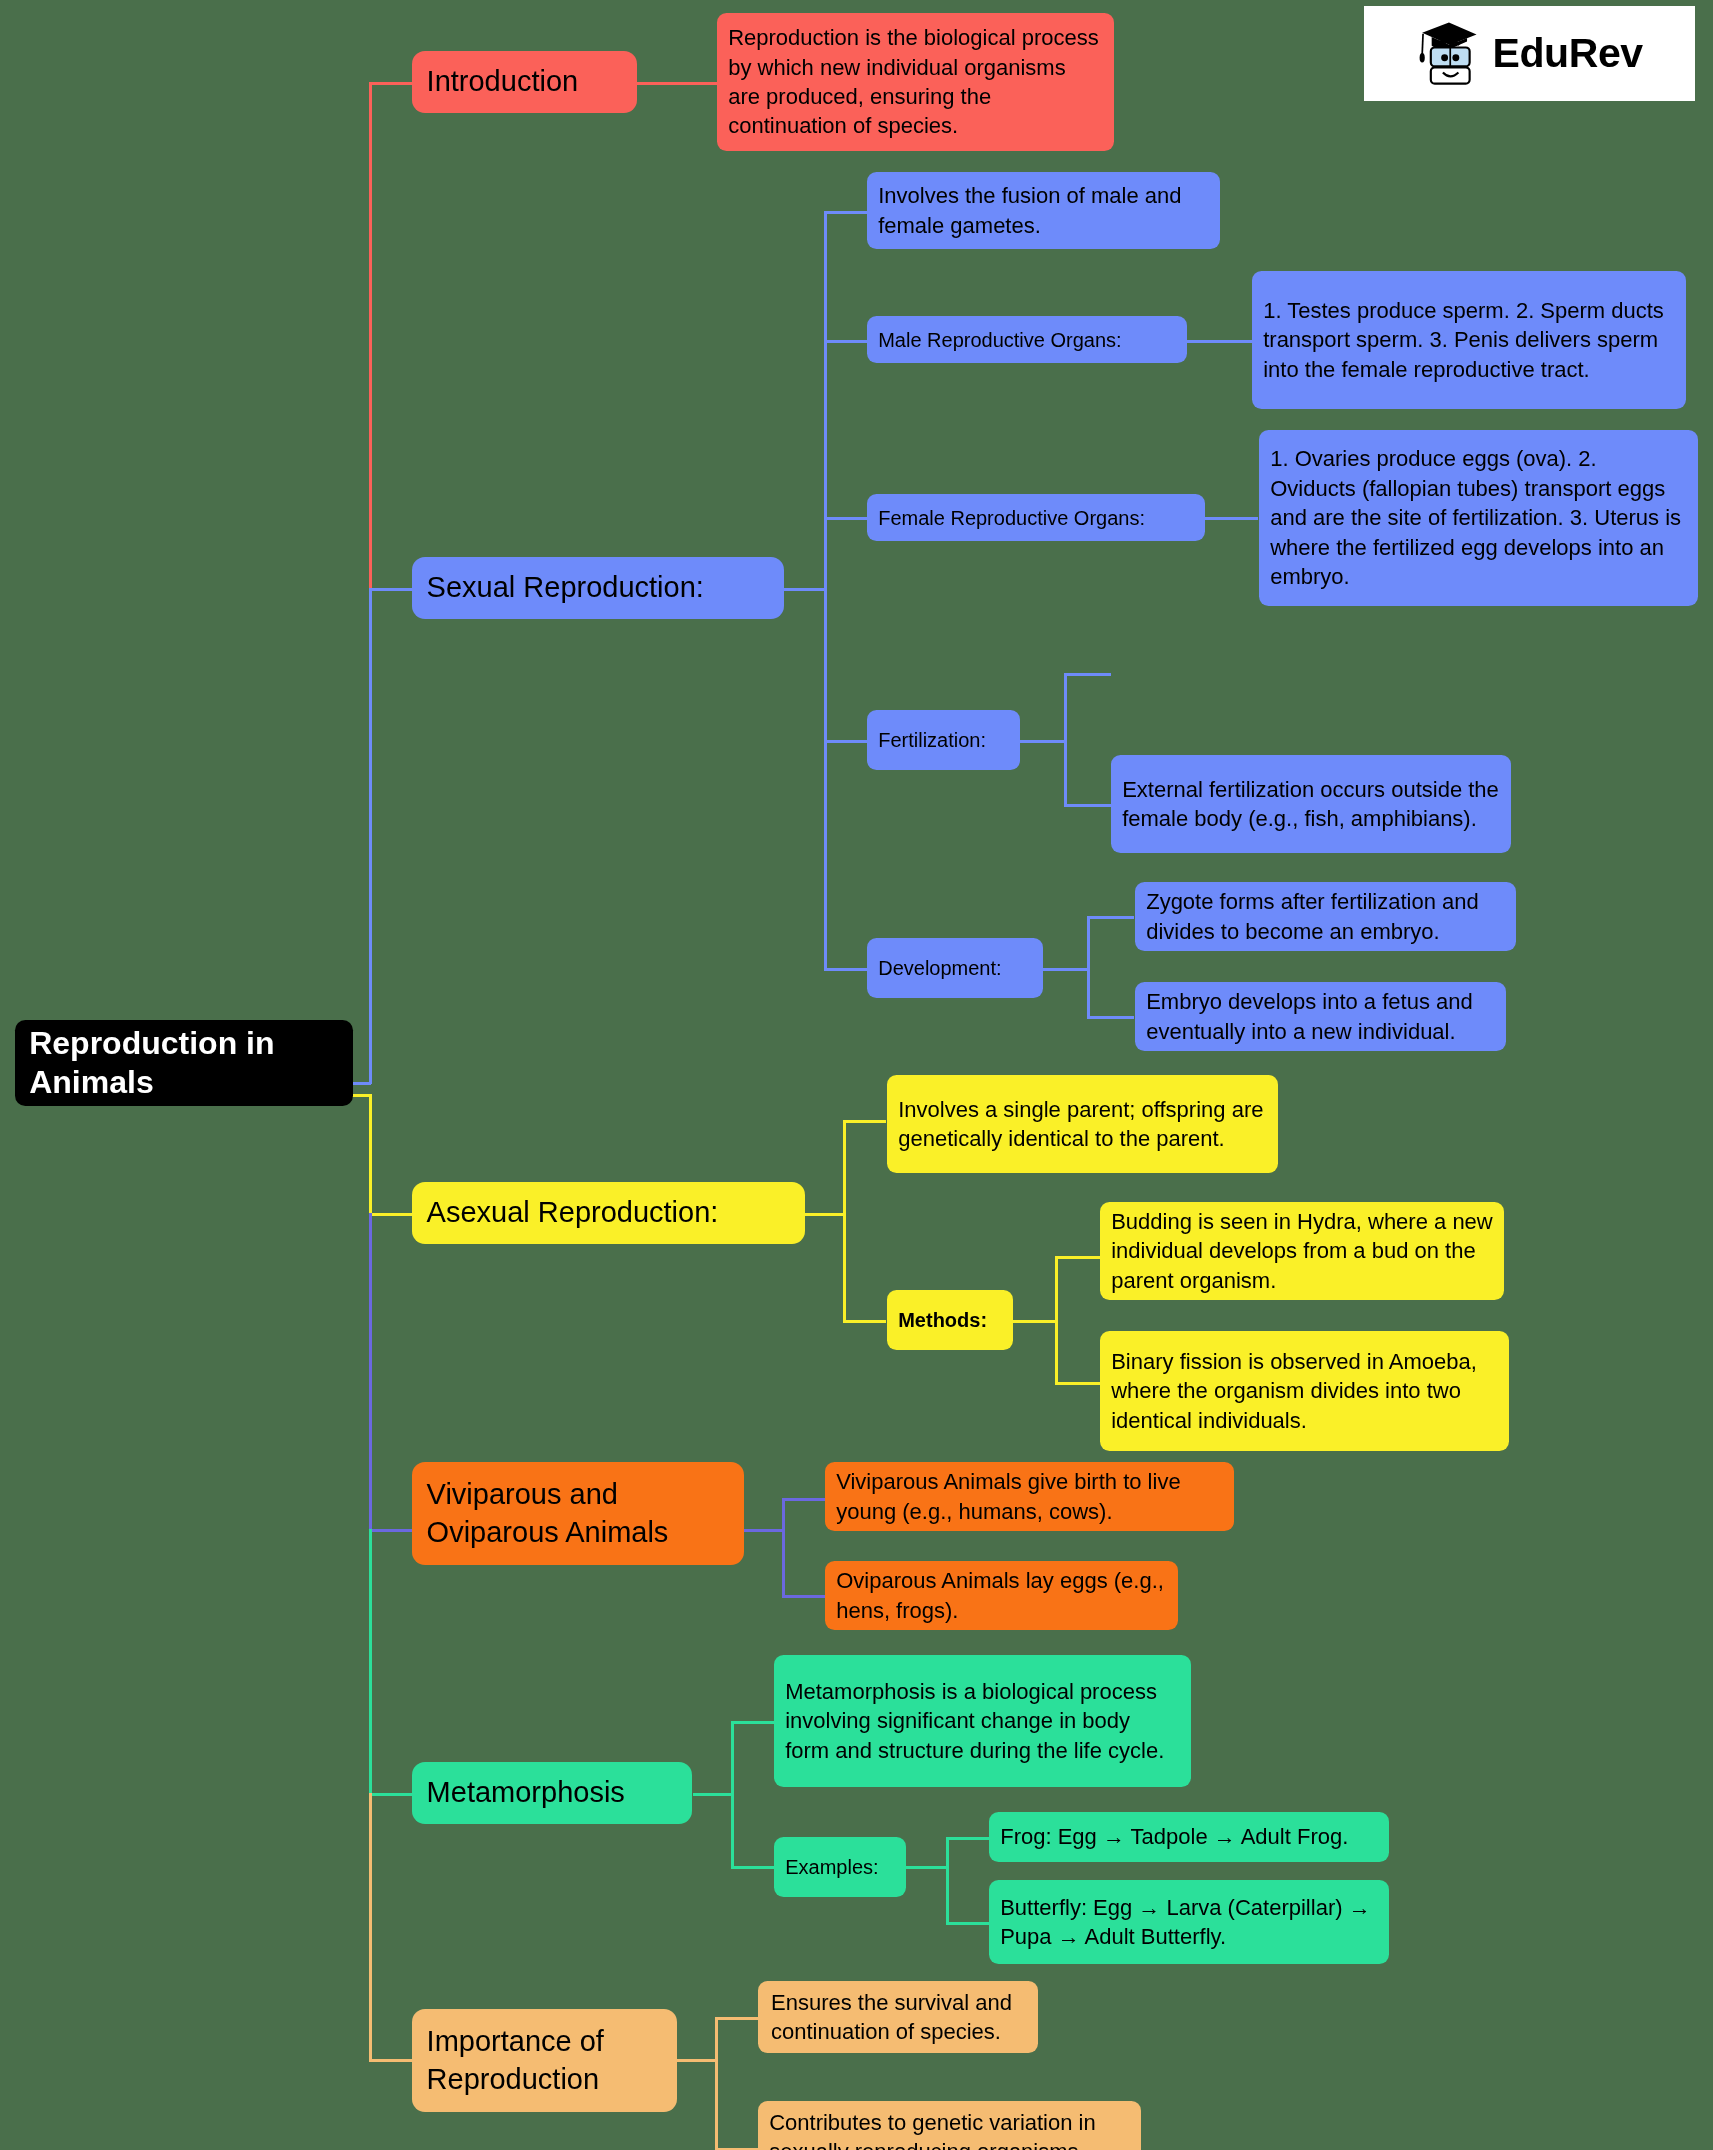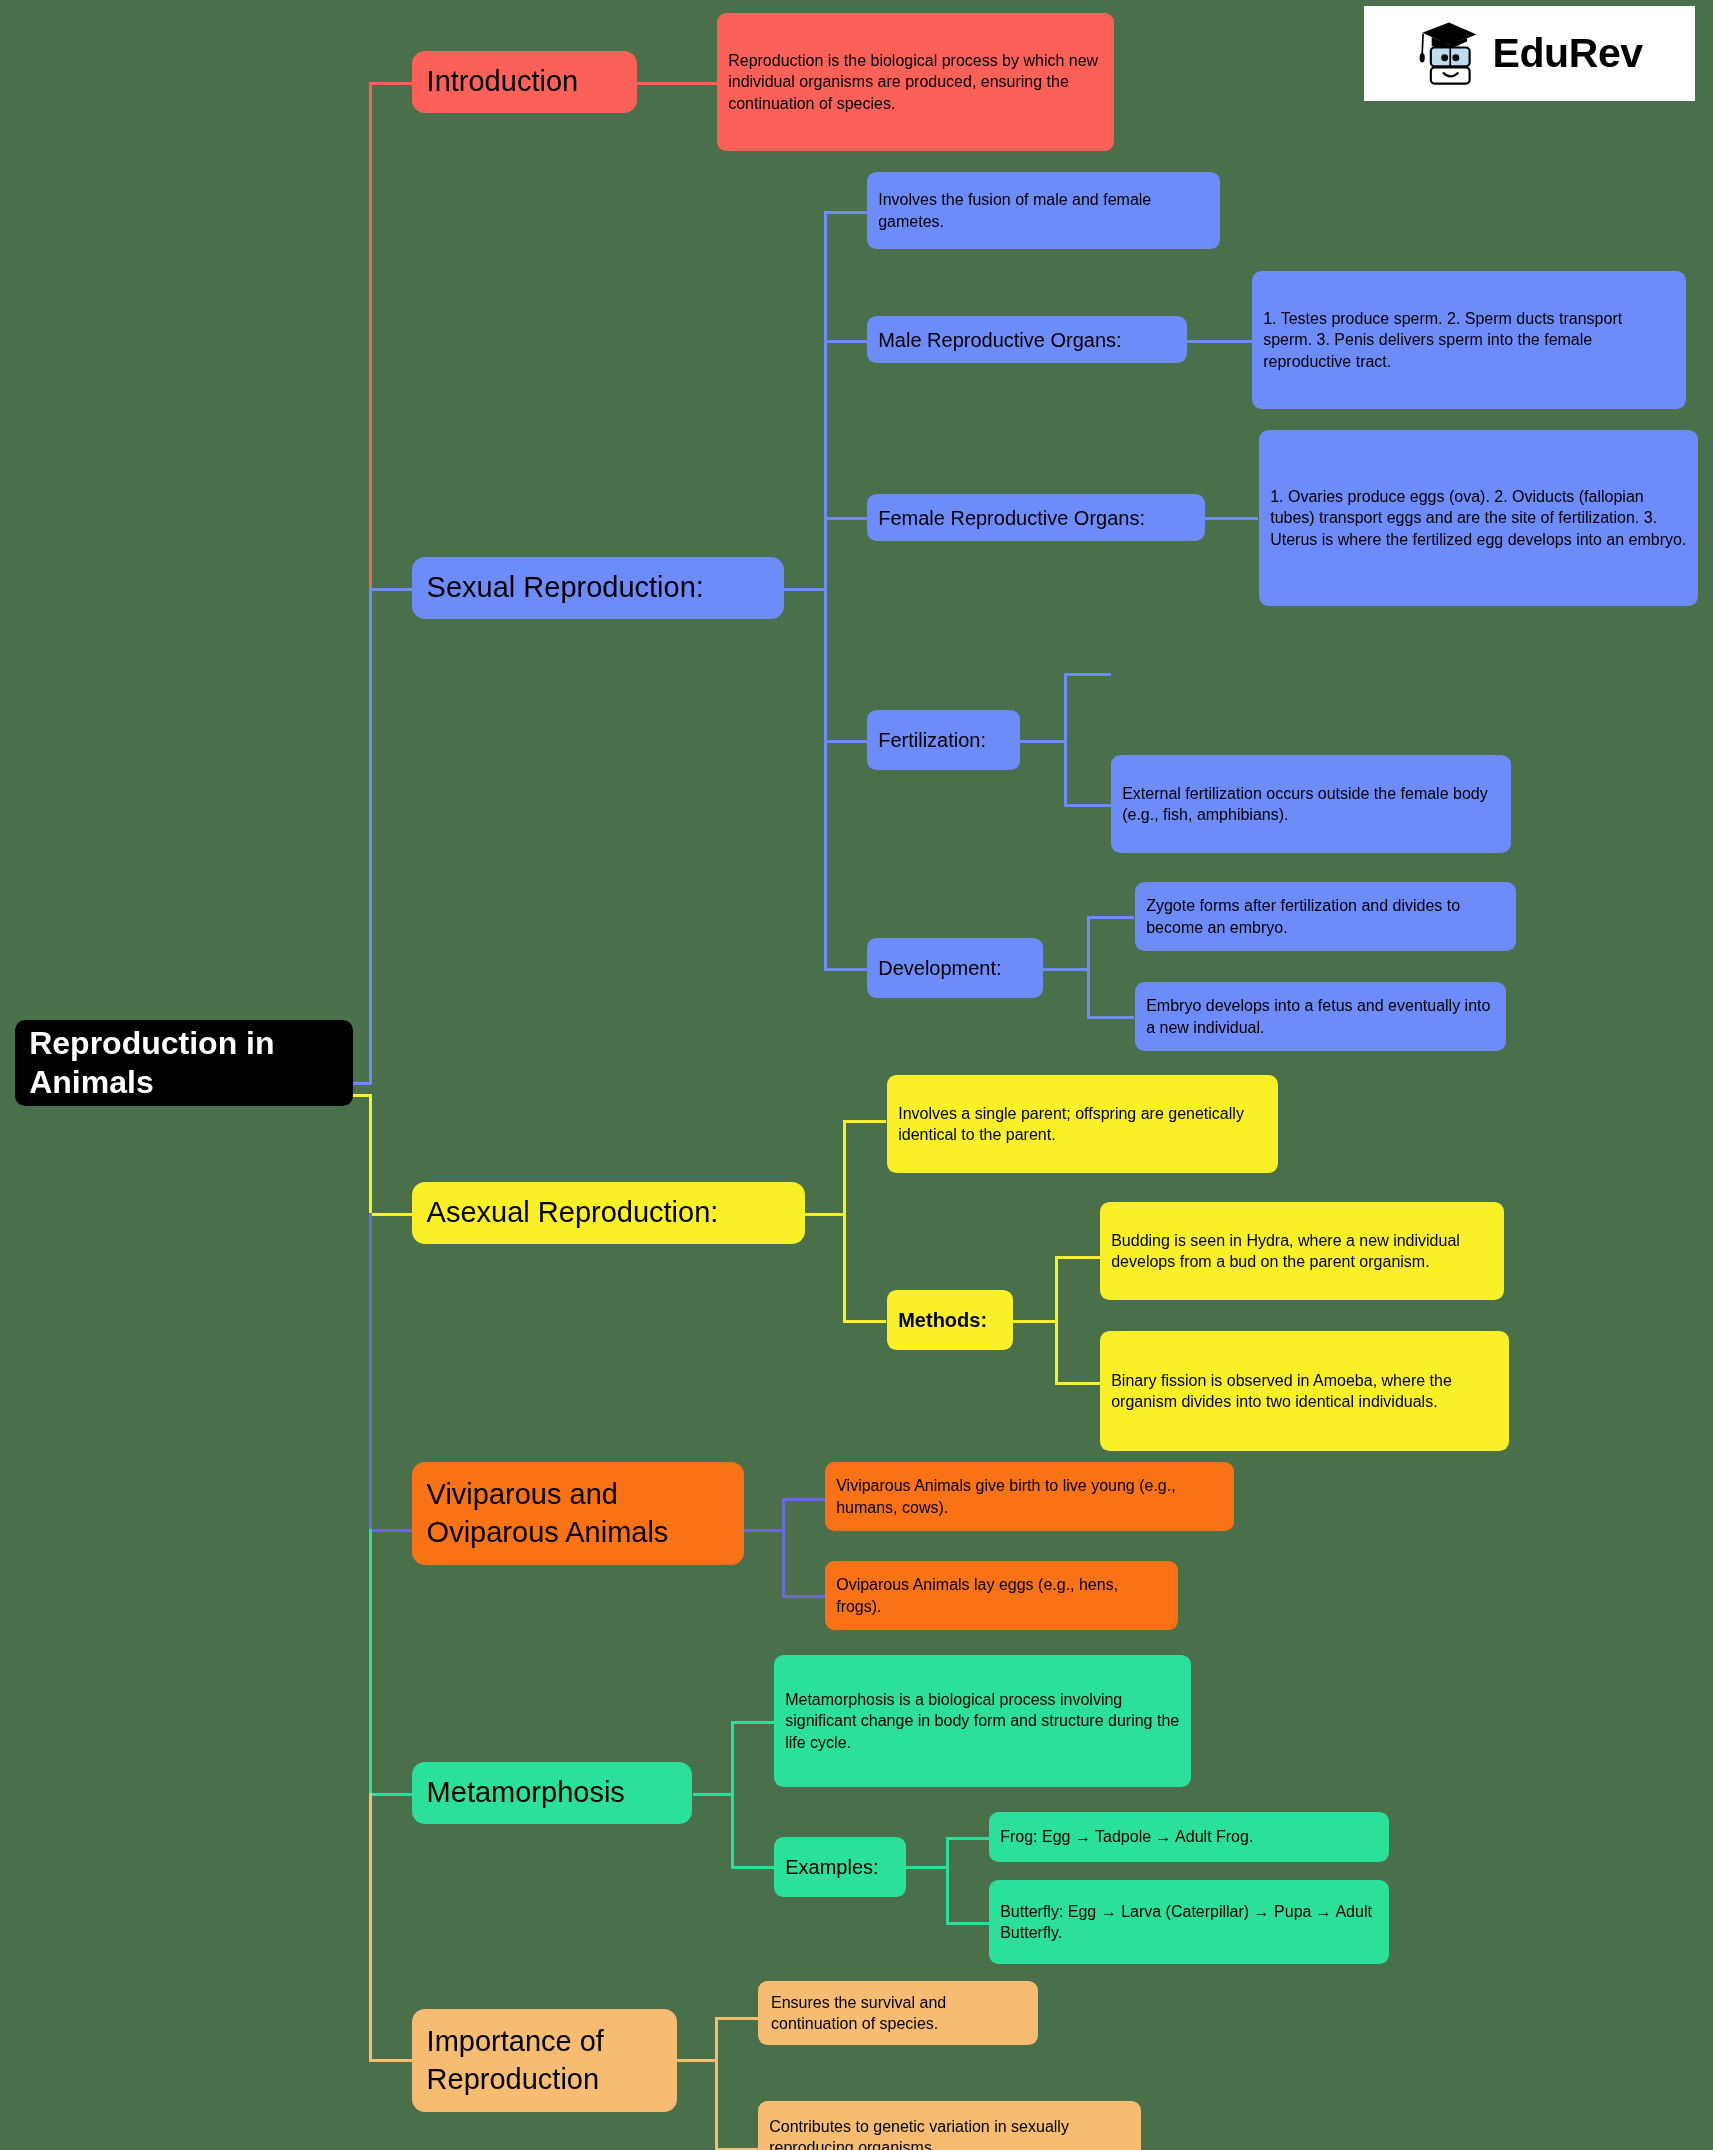--- a/index.html
+++ b/index.html
@@ -34,21 +34,21 @@
     color: #FFFFFF;
     font-weight: bold;
     font-size: 32px;
     border-radius: 10.3px;
     padding: 11.2px 14.6px;
     line-height: 1.22;
   }
 
   .branch  { font-size: 29px; padding: 8.6px 14.6px; border-radius: 13px; }
   .sub     { font-size: 20px; padding: 6.9px 11.2px; border-radius: 9.5px; }
-  .leaf    { font-size: 16px; padding: 8.6px 11.2px; border-radius: 9.5px; line-height: 1.34; }
+  .leaf    { font-size: 22px; padding: 8.6px 11.2px; border-radius: 9.5px; line-height: 1.34; }
 
   
   .c-red    { background: #FB6159; }
   .c-blue   { background: #6E8BFA; }
   .c-yellow { background: #FAF028; }
   .c-purple { background: #f97316; }
   .c-teal   { background: #2BE09A; }
   .c-orange { background: #F5BC72; }
 
   
@@ -242,21 +242,21 @@
   <div class="node leaf c-teal" style="left:989px; top:1812px; width:400px; height:50px;">
     <span>Frog: Egg → Tadpole → Adult Frog.</span>
   </div>
   <div class="node leaf c-teal" style="left:989px; top:1880px; width:400px; height:84px;">
     <span>Butterfly: Egg → Larva (Caterpillar) → Pupa → Adult Butterfly.</span>
   </div>
 
   <div class="node branch c-orange" style="left:412px; top:2009px; width:265px; height:103px;">
     <span>Importance of Reproduction</span>
   </div>
-  <div class="node leaf c-orange" style="left:758px; top:1981px; width:280px; height:64px;padding-left:13px;">
+  <div class="node leaf c-orange" style="left:758px; top:1981px; width:280px; height:72px;padding-left:13px;">
     <span>Ensures the survival and continuation of species.</span>
   </div>
   <div class="node leaf c-orange" style="left:758px; top:2101px; width:383px; height:72px;">
     <span>Contributes to genetic variation in sexually reproducing organisms.</span>
   </div>
 
   <div id="logo">
     <span class="mark">
       <svg viewBox="0 0 150 160" width="65" height="69" xmlns="http://www.w3.org/2000/svg">
 

